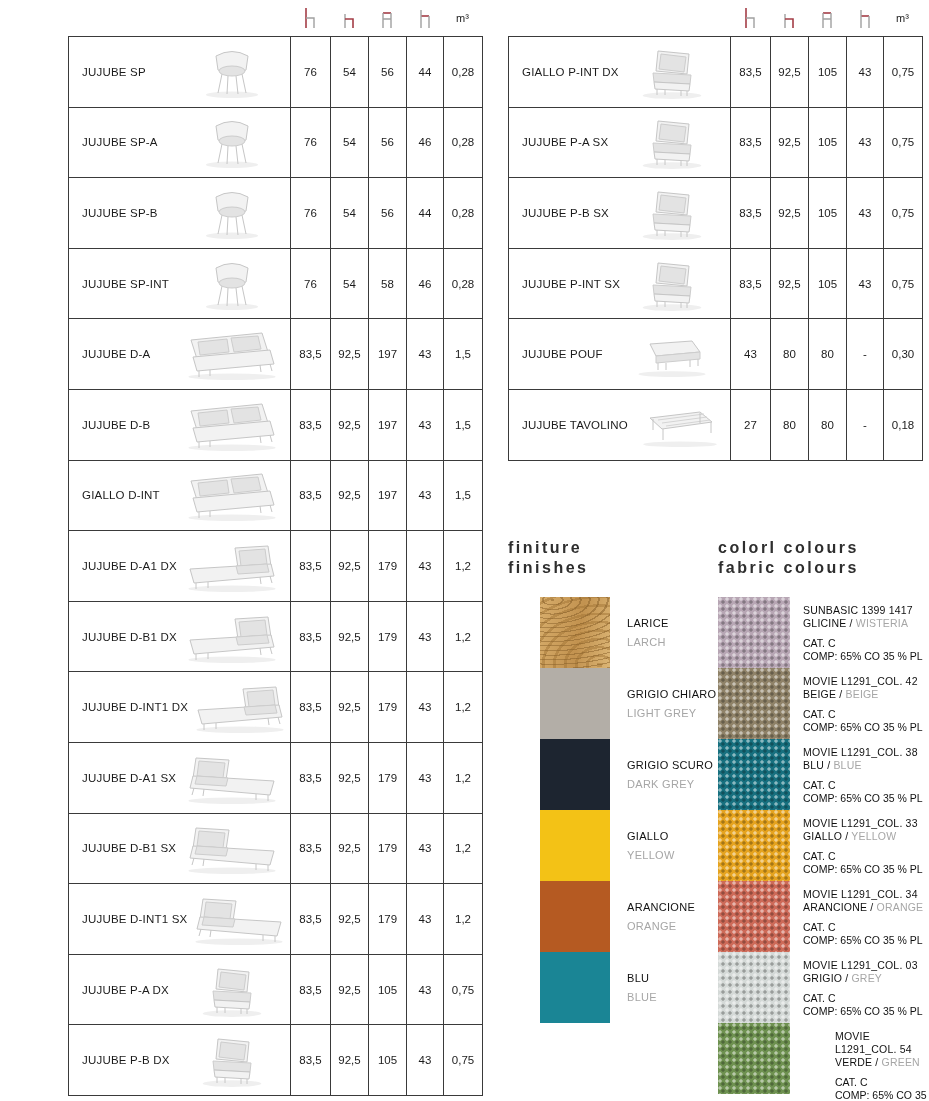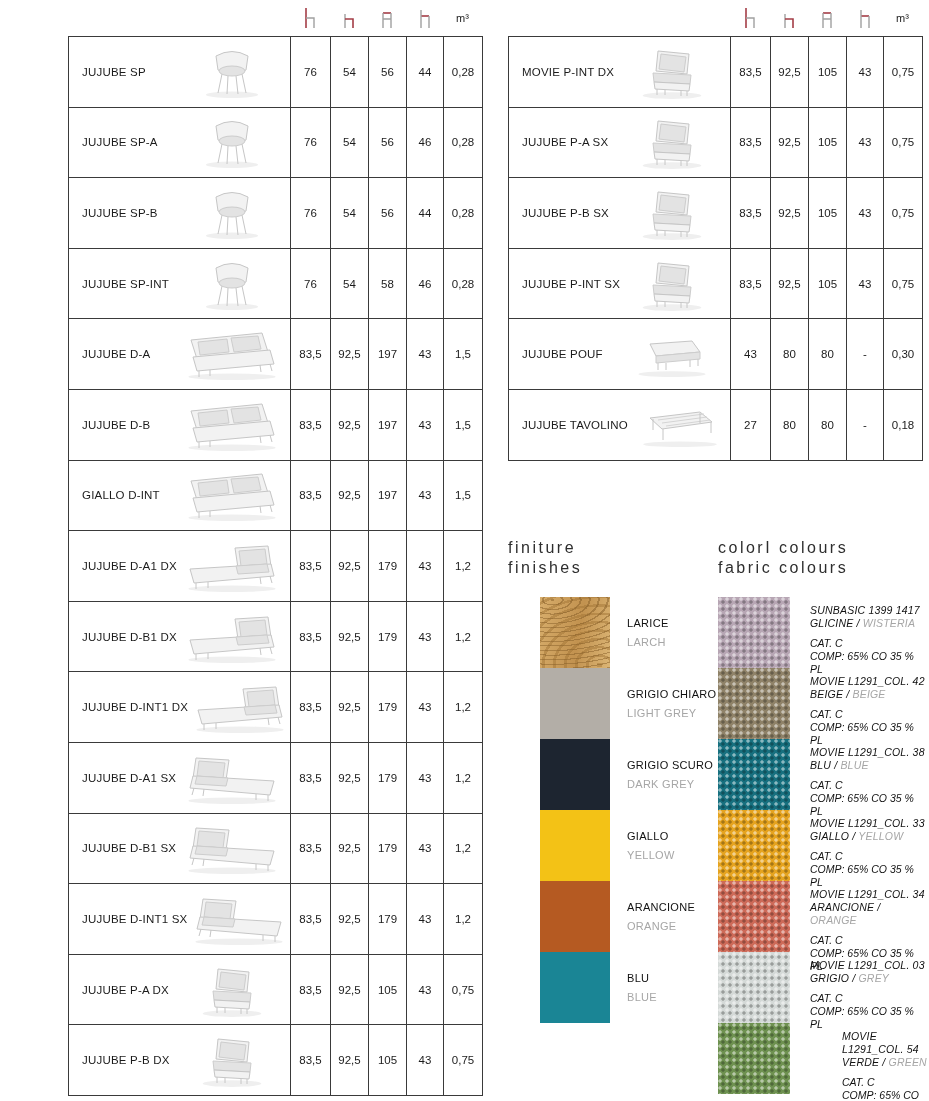--- a/index.html
+++ b/index.html
@@ -29,21 +29,21 @@
   }
   .cell.name{
     justify-content:space-between;padding:0 6px 0 13px;text-align:left;
   }
   .prod-name{font-size:11.5px;letter-spacing:.2px;white-space:nowrap;}
   .prod-img{width:104px;display:flex;align-items:center;justify-content:center;flex:none;}
   .prod-img svg{display:block;}
   
   .section-title{
     position:absolute;font-size:16px;letter-spacing:2.5px;color:#2e2e2e;
-    line-height:20px;font-weight:400;
+    line-height:20px;font-weight:700;
   }
   
   .finish-row{position:absolute;left:508px;width:220px;height:71px;display:flex;margin-left:32px;}
   .finish-swatch{width:70px;height:71px;flex:none;}
   .finish-label{
     margin-left:17px;display:flex;flex-direction:column;justify-content:center;width:110px;
   }
   .lbl-it{font-size:11px;color:#111;line-height:14px;letter-spacing:.3px;}
   .lbl-en{font-size:11px;color:#a6a6a6;line-height:14px;letter-spacing:.3px;margin-top:5px;}
   .wood-swatch{
@@ -55,21 +55,21 @@
   }
   
   .fabric-row{position:absolute;left:718px;width:211px;height:71px;display:flex;}
   .fabric-swatch{
     width:72px;height:71px;flex:none;background-color:var(--c);
     background-image:
       radial-gradient(circle at 2px 2px, rgba(255,255,255,.5) 1.3px, rgba(255,255,255,0) 2.1px),
       radial-gradient(circle at 5px 5px, rgba(0,0,0,.28) 1.3px, rgba(0,0,0,0) 2.1px);
     background-size:7px 7px;
   }
-  .fabric-label{margin-left:20px;padding-top:7px;width:130px;font-style:italic;}
+  .fabric-label{margin-left:13px;padding-top:7px;width:130px;}
   .fab-code{font-size:10.5px;color:#111;line-height:13px;letter-spacing:.2px;}
   .fab-names{font-size:10.5px;color:#111;line-height:13px;letter-spacing:.2px;}
   .fab-en{color:#a6a6a6;}
   .fab-cat{font-size:10.5px;color:#111;line-height:13px;margin-top:7px;}
   .fab-comp{font-size:10.5px;color:#111;line-height:13px;}
 </style>
 </head>
 <body>
 
 <div class="page">
@@ -396,21 +396,21 @@
         </span>
   </div>
       <div class="cell">83,5</div>
       <div class="cell">92,5</div>
       <div class="cell">105</div>
       <div class="cell">43</div>
       <div class="cell">0,75</div>
     </div>
   <div class="spec-table" style="left:508px;top:36px;" id="right-table">
       <div class="cell name">
-    <span class="prod-name">MOVIE P-INT DX</span>
+    <span class="prod-name">GIALLO P-INT DX</span>
     <span class="prod-img">
           <svg width="70" height="56" viewBox="0 0 70 56">
             <ellipse cx="50%" cy="92%" rx="42%" ry="6%" fill="#efefef"></ellipse>
     <path d="M21 7 L52 10 L50 30 L19 27 Z" fill="#f2f2f2" stroke="#c6c6c6" stroke-width="1"></path>
     <path d="M24 10 L49 13 L47 28 L22 25 Z" fill="#e3e3e3" stroke="#cdcdcd" stroke-width="1"></path>
     <path d="M16 29 L54 31 L53 40 L17 38 Z" fill="#e3e3e3" stroke="#cdcdcd" stroke-width="1"></path>
     <path d="M17 38 L53 40 L52 47 L18 45 Z" fill="#f2f2f2" stroke="#c6c6c6" stroke-width="1"></path>
     <path d="M20 45 L20 51 M50 47 L50 52 M28 46 L28 51 M44 47 L44 52" stroke="#c6c6c6"></path>
           </svg>
         </span>

